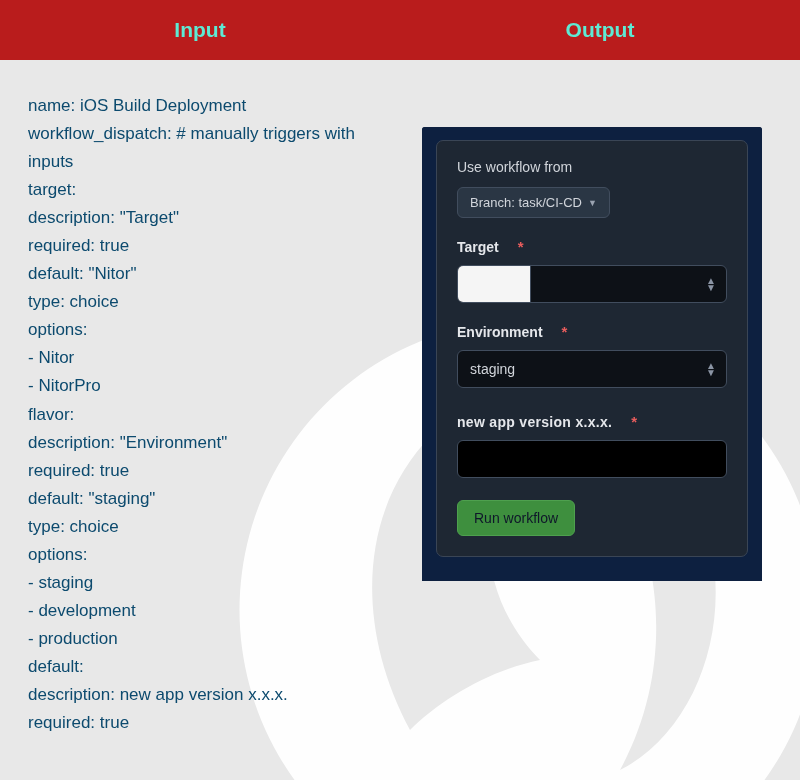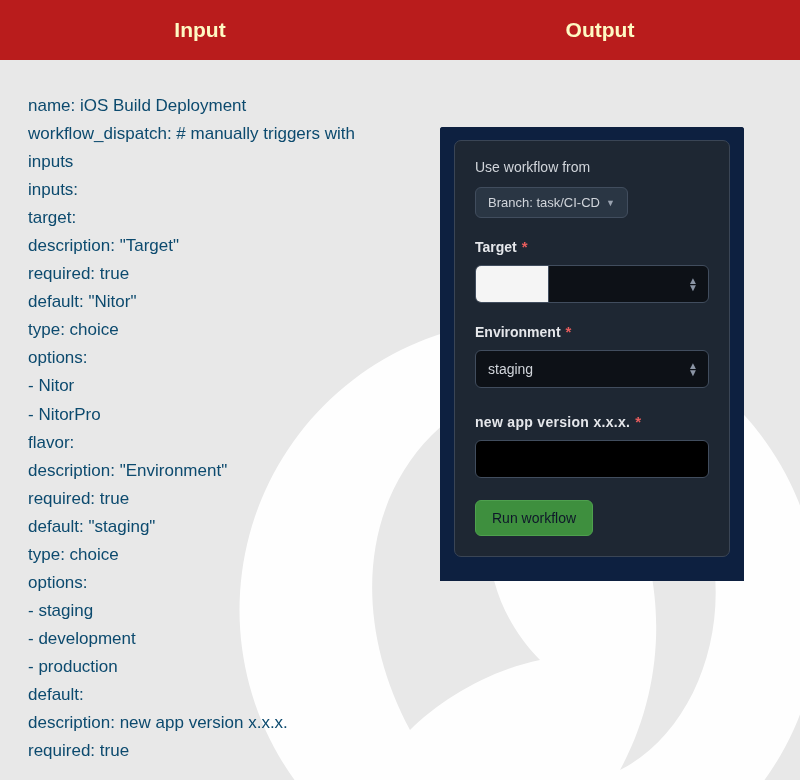--- a/index.html
+++ b/index.html
@@ -24,21 +24,21 @@
       z-index: 0;
       pointer-events: none;
     }
     .watermark svg {
       width: 100%;
       height: 100%;
     }
     .header {
       display: flex;
       background-color: #b91c1c;
-      color: #fef9c3;
+      color: #5eead4;
       position: relative;
       z-index: 10;
     }
     .header-col {
       flex: 1;
       text-align: center;
       padding: 18px 0;
       font-size: 21px;
       font-weight: 600;
     }
@@ -65,21 +65,21 @@
       padding-top: 60px;
       display: flex;
       justify-content: center;
       align-items: flex-start;
     }
     .dialog {
       background-color: #1e2733;
       border: 1px solid #3a4555;
       border-radius: 7px;
       padding: 18px 20px 20px 20px;
-      width: 276px;
+      width: 312px;
       color: #d1d5db;
       position: relative;
     }
     .dialog-top-edge {
       position: absolute;
       top: -14px;
       left: -15px;
       right: -15px;
       height: 25px;
       background: #0d2040;
@@ -142,21 +142,21 @@
     }
     .field-group {
       margin-top: 20px;
     }
     .field-label {
       font-size: 14px;
       font-weight: 600;
       color: #e5e7eb;
       display: flex;
       align-items: center;
-      gap: 5px;
+      gap: 19px;
       margin-bottom: 10px;
       text-align: center;
     }
     .req-star {
       color: #e85d5d;
       font-size: 15px;
     }
     .select-box {
       position: relative;
       width: 100%;
@@ -242,21 +242,20 @@
 
 <div class="header">
   <div class="header-col">Input</div>
   <div class="header-col">Output</div>
 </div>
 
 <div class="content">
   <div class="input-col">
     <p>name: iOS Build Deployment</p>
     <p>workflow_dispatch: # manually triggers with inputs</p>
-    <p>inputs:</p>
     <p>target:</p>
     <p>description: "Target"</p>
     <p>required: true</p>
     <p>default: "Nitor"</p>
     <p>type: choice</p>
     <p>options:</p>
     <p>- Nitor</p>
     <p>- NitorPro</p>
     <p>flavor:</p>
     <p>description: "Environment"</p>

